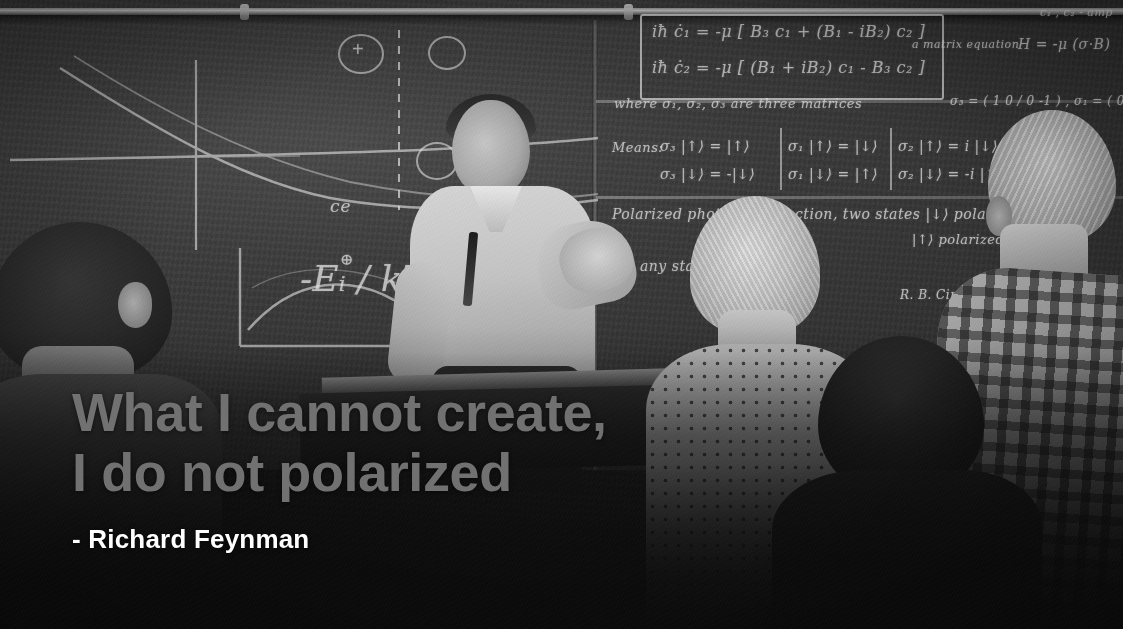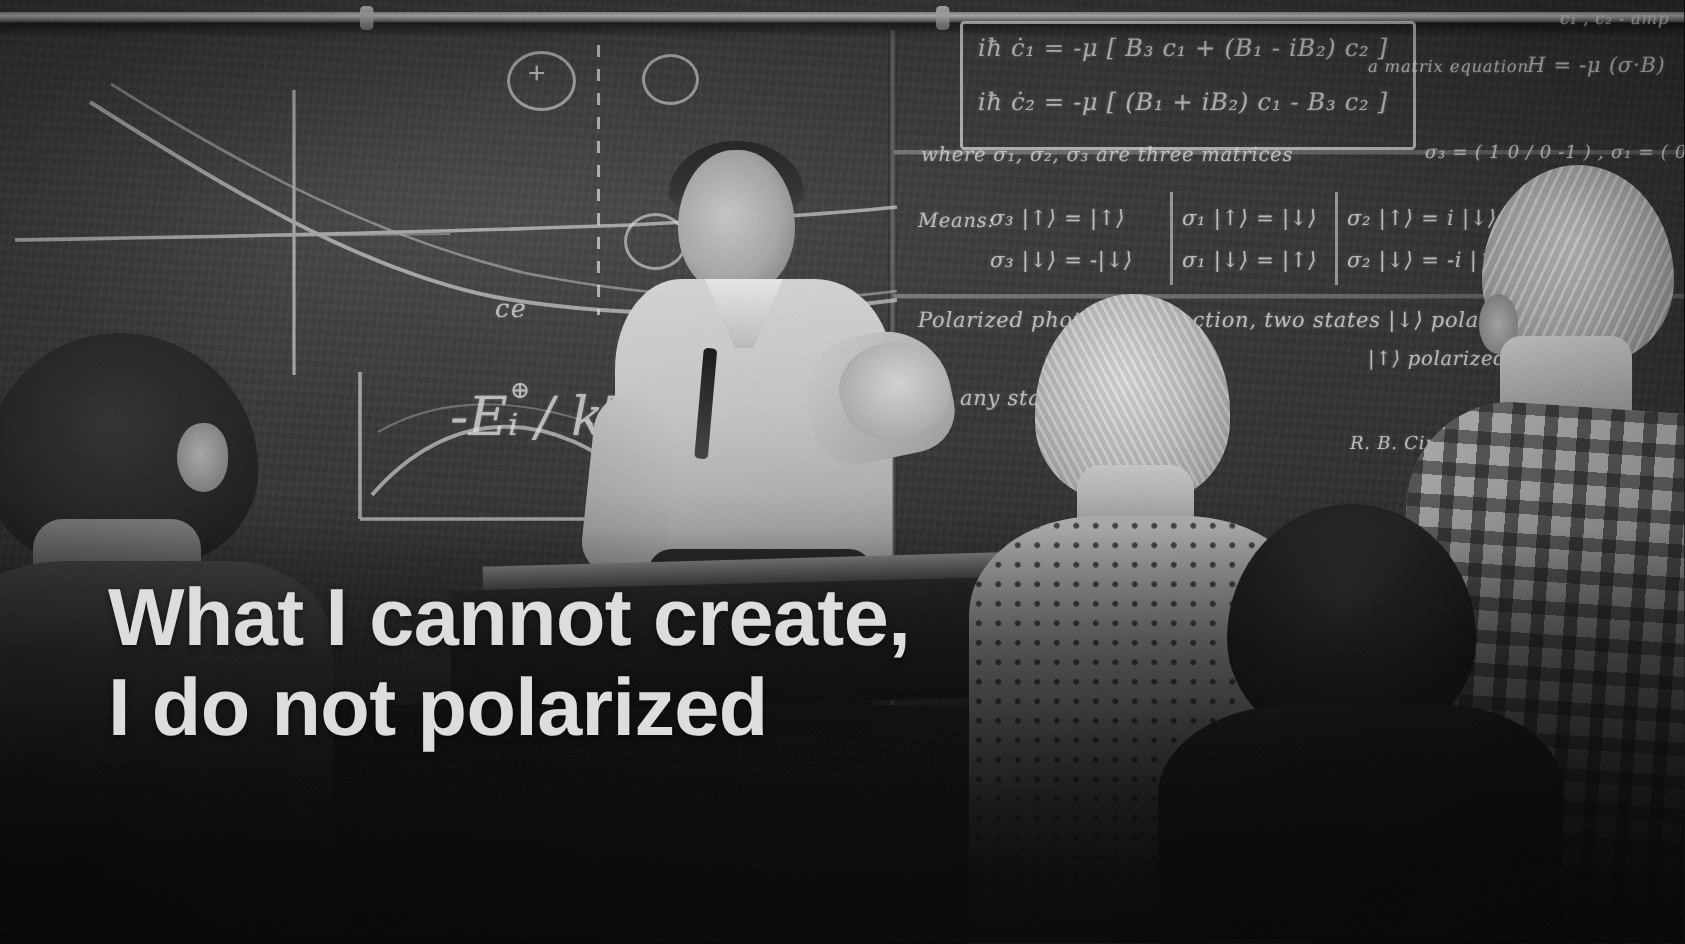--- a/index.html
+++ b/index.html
@@ -329,21 +329,21 @@
 
   
   .quote-block {
     position: absolute;
     left: 72px;
     top: 382px;
     width: 720px;
   }
   .quote-line {
     display: block;
-    color: #bef264;
+    color: #8b5cf6;
     font-family: "Liberation Sans", sans-serif;
     font-weight: bold;
     font-size: 54px;
     line-height: 60px;
     letter-spacing: -0.4px;
     text-shadow: 0 1px 5px rgba(0,0,0,.55);
     white-space: nowrap;
   }
   .attribution {
     position: absolute;
@@ -465,14 +465,15 @@
     <div class="photo-tone"></div>
     <div class="text-scrim"></div>
     <div class="vignette"></div>
     <div class="grain"></div>
   </div>
 
   <div class="quote-block">
     <span class="quote-line">What I cannot create,</span>
     <span class="quote-line">I do not polarized</span>
   </div>
+  <div class="attribution">- Richard Feynman</div>
 
 </div>
 
 </body></html>

